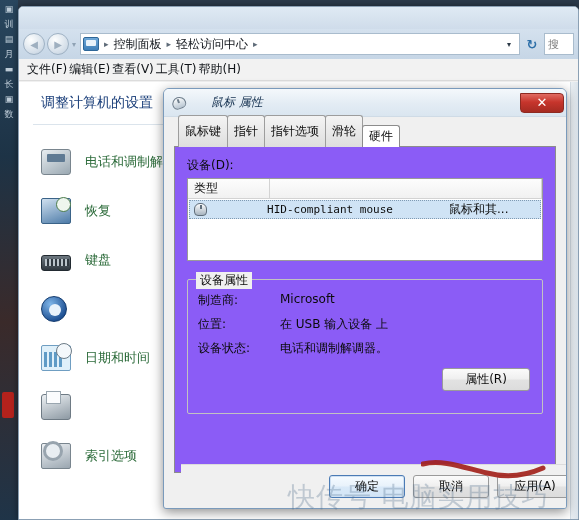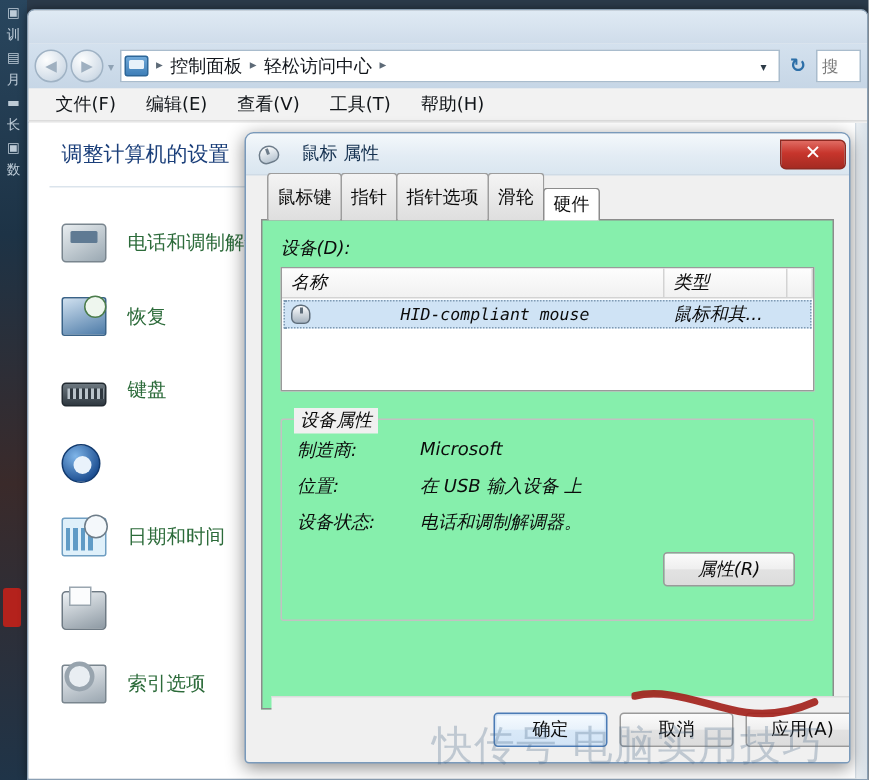--- a/index.html
+++ b/index.html
@@ -155,24 +155,24 @@
     color: #7b7b7b;
     font-size: 11px;
     white-space: nowrap;
   }
 
   
   #menubar {
     height: 22px;
     display: flex;
     align-items: center;
-    padding-left: 18px;
+    padding-left: 8px;
     background: #f2f2f2;
     border-bottom: 1px solid #dcdcdc;
-    gap: 20px;
+    gap: 2px;
   }
   #menubar span {
     font-size: 12px;
     color: #101418;
     white-space: nowrap;
   }
 
   
   #content {
     position: absolute;
@@ -266,22 +266,23 @@
     position: relative;
     transform: rotate(-20deg);
     flex: 0 0 auto;
   }
   #dlg-mouse-icon::after {
     content:""; position:absolute; left:5px; top:1px; width:2px; height:4px; background:#6d7c8a;
   }
   #dlg-title-text {
     font-size: 12px;
     color: #14304f;
-    margin-left: 15px;
-    white-space: nowrap;
+    margin-left: 25px;
+    white-space: nowrap;
+    font-style: italic;
   }
   #dlg-close {
     margin-left: auto;
     width: 44px; height: 20px;
     background: linear-gradient(180deg,#e06b62 0%,#c7352c 45%,#a52b22 100%);
     border: 1px solid #8e2a22;
     border-radius: 0 4px 4px 4px;
     color: #fff;
     font-size: 13px;
     display: flex; align-items: center; justify-content: center;
@@ -314,26 +315,25 @@
   .tab.active {
     height: 22px;
     background: #fff;
     border-color: #8c8c8c;
     font-weight: normal;
     z-index: 3;
   }
 
   #tabpanel {
     border: 1px solid #8c8c8c;
-    background: #86efac;
+    background: #8b5cf6;
     margin-top: -1px;
     height: 327px;
     padding: 10px 12px 0 12px;
     position: relative;
-    font-style: italic;
   }
 
   .field-label {
     font-size: 12px;
     color: #0b0b0b;
     margin-bottom: 4px;
   }
 
   #devlist {
     border: 1px solid #9a9a9a;
@@ -601,21 +601,20 @@
       <div class="tab">滑轮</div>
       <div class="tab active">硬件</div>
     </div>
 
     <div id="tabpanel">
 
       <div class="field-label">设备(D):</div>
 
       <div id="devlist">
         <div id="devlist-head">
-          <div class="col-h col-name">名称</div>
           <div class="col-h col-type">类型</div>
           <div class="col-h col-rest"></div>
         </div>
         <div id="devrow">
           <span class="row-icon"></span>
           <span class="cell-name">HID-compliant mouse</span>
           <span class="cell-type">鼠标和其...</span>
         </div>
       </div>
 

